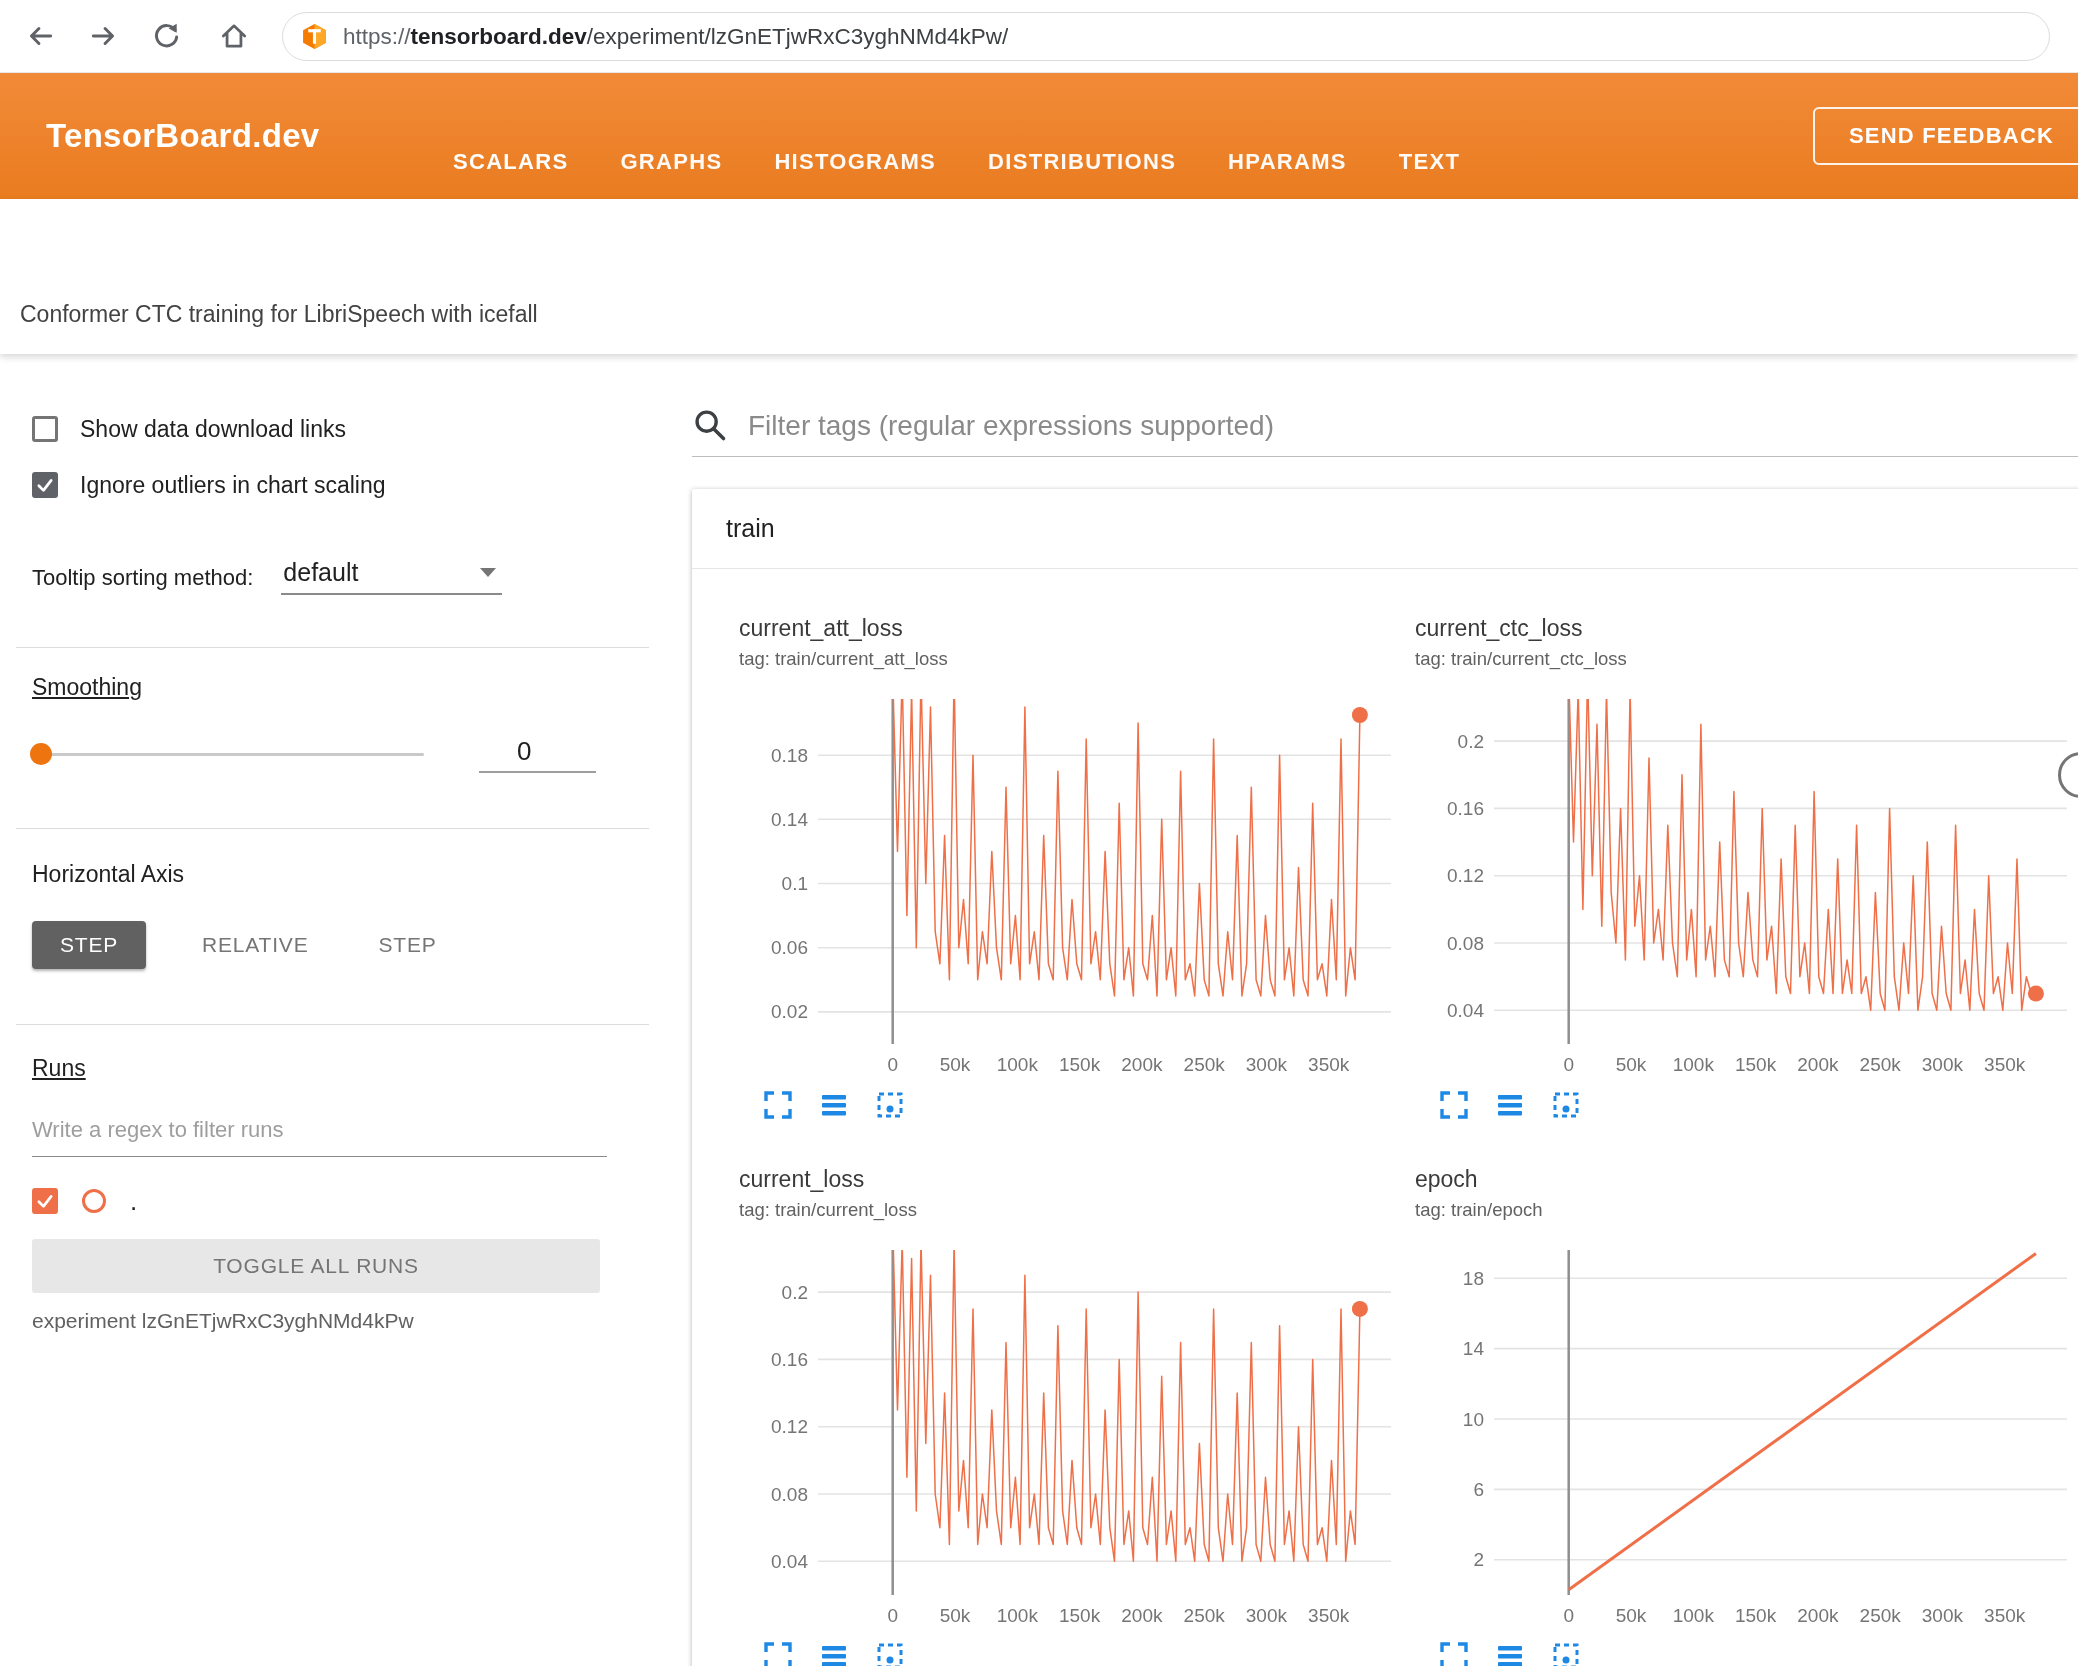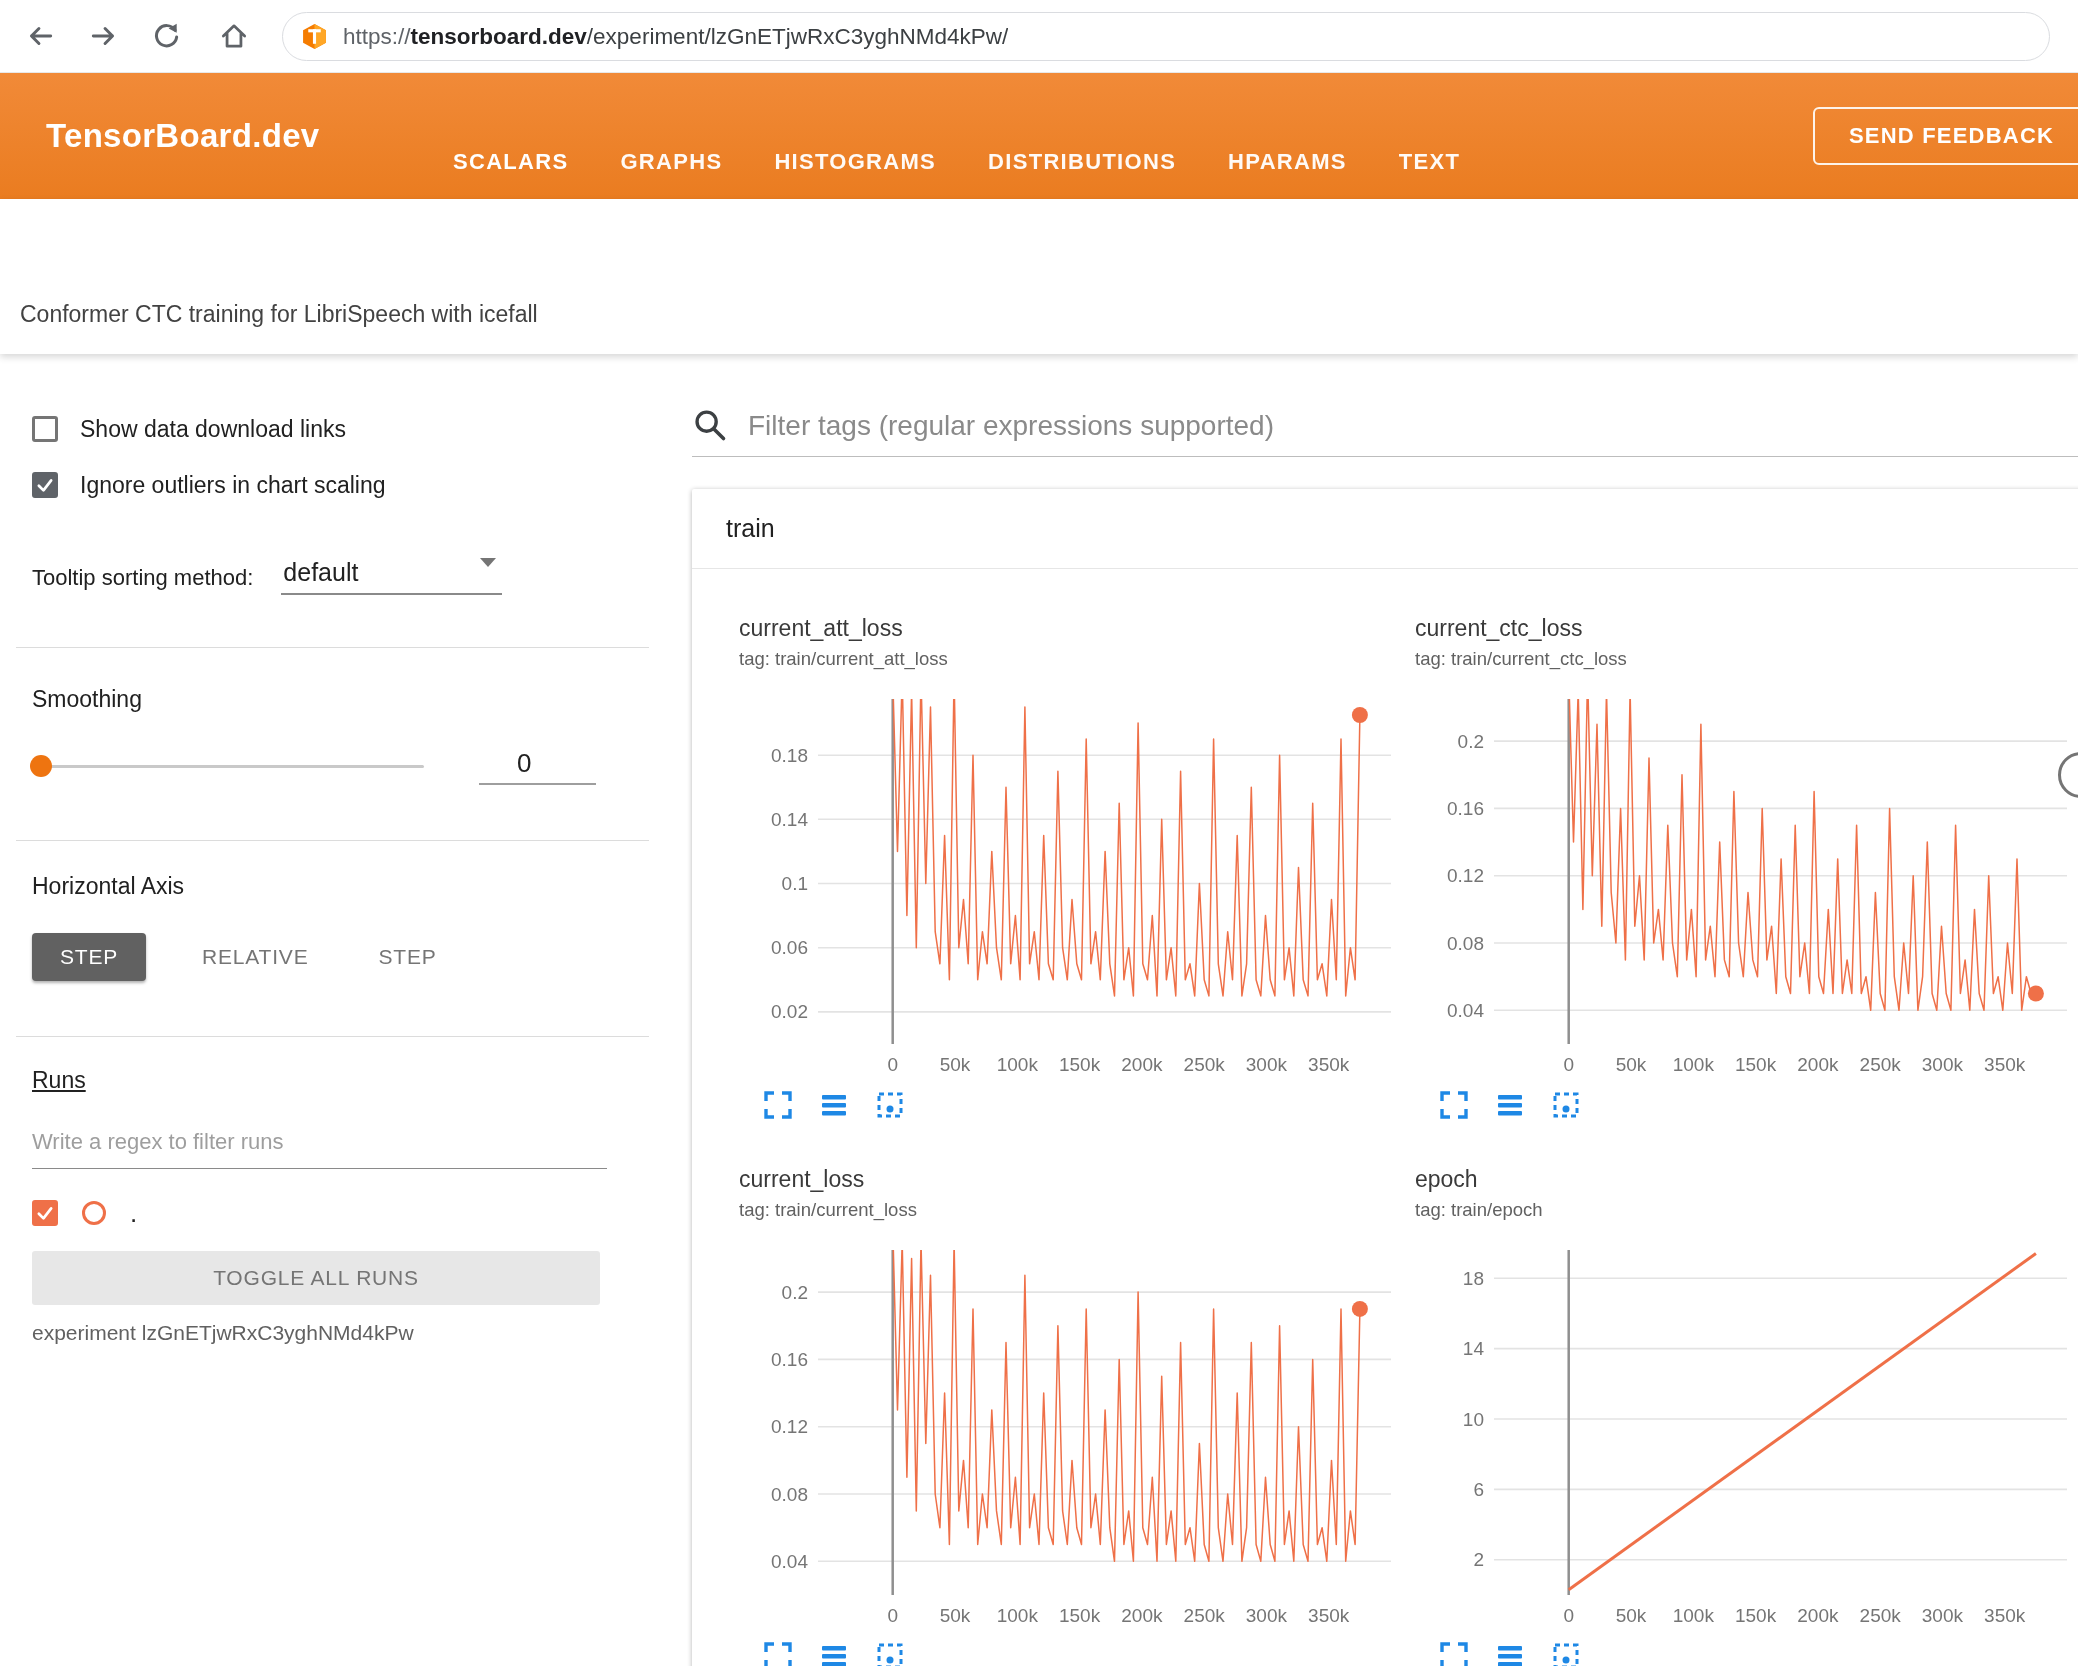--- a/index.html
+++ b/index.html
@@ -37,27 +37,27 @@
   .sidebar{width:670px;flex:0 0 auto;padding:55px 0 0 32px;}
   .cb-row{display:flex;align-items:center;gap:22px;height:40px;}
   .cb-row + .cb-row{margin-top:16px;}
   .cb{width:26px;height:26px;border:3px solid #757575;border-radius:3px;background:#fff;flex:0 0 auto;display:flex;align-items:center;justify-content:center;cursor:pointer;}
   .cb.checked-dark{background:#5f6368;border-color:#5f6368;}
   .cb.checked-run{background:#ef7048;border-color:#ef7048;}
   .cb svg{display:block;}
   .cb-label{font-size:23px;color:#212121;}
   .tooltip-row{margin-top:50px;display:flex;align-items:flex-end;gap:28px;height:40px;}
   .tooltip-label{font-size:22px;color:#212121;padding-bottom:4px;}
-  .select{width:221px;border-bottom:2px solid #8a8a8a;display:flex;justify-content:space-between;padding:0 6px 6px 2px;cursor:pointer;}
+  .select{width:221px;border-bottom:2px solid #8a8a8a;display:flex;align-items:center;justify-content:space-between;padding:0 6px 6px 2px;cursor:pointer;}
   .select .val{font-size:25px;color:#212121;}
   .caret{width:0;height:0;border-left:8px solid transparent;border-right:8px solid transparent;border-top:9px solid #757575;}
   .divider{height:1px;background:#dcdcdc;width:633px;margin-left:-16px;}
   .d1{margin-top:52px;} .d2{margin-top:56px;} .d3{margin-top:55px;}
   .section-label{font-size:23px;color:#212121;height:30px;line-height:30px;}
-  .sl1{margin-top:36px;} .sl2{margin-top:30px;} .sl3{margin-top:28px;text-decoration:underline;}
+  .sl1{margin-top:24px;text-decoration:underline;} .sl2{margin-top:30px;} .sl3{margin-top:28px;text-decoration:underline;}
   .slider-row{margin-top:34px;display:flex;align-items:center;height:36px;}
   .slider-track{position:relative;width:392px;height:3px;background:#c9c9c9;border-radius:2px;cursor:pointer;}
   .slider-knob{position:absolute;left:-2px;top:-10px;width:22px;height:22px;border-radius:50%;background:#ee7410;cursor:pointer;}
   .slider-value{margin-left:55px;width:117px;border-bottom:2px solid #9e9e9e;font-size:26px;color:#212121;padding:0 0 4px 38px;}
   .axis-row{margin-top:32px;display:flex;align-items:center;gap:42px;height:48px;}
   .btn-step{background:#616161;color:#fff;font-size:21px;letter-spacing:.8px;border-radius:4px;padding:0 28px;height:48px;display:flex;align-items:center;box-shadow:0 2px 3px rgba(0,0,0,.3);cursor:pointer;}
   .btn-flat{color:#757575;font-size:21px;letter-spacing:.8px;padding:0 14px;cursor:pointer;}
   .runs-input{margin-top:26px;width:575px;height:48px;border:none;outline:none;border-bottom:1.5px solid #8a8a8a;font-size:22px;color:#212121;padding:0 0 6px 0;background:transparent;}
   .runs-input::placeholder{color:#9e9e9e;}
   .run-row{margin-top:24px;display:flex;align-items:center;gap:24px;height:40px;}

